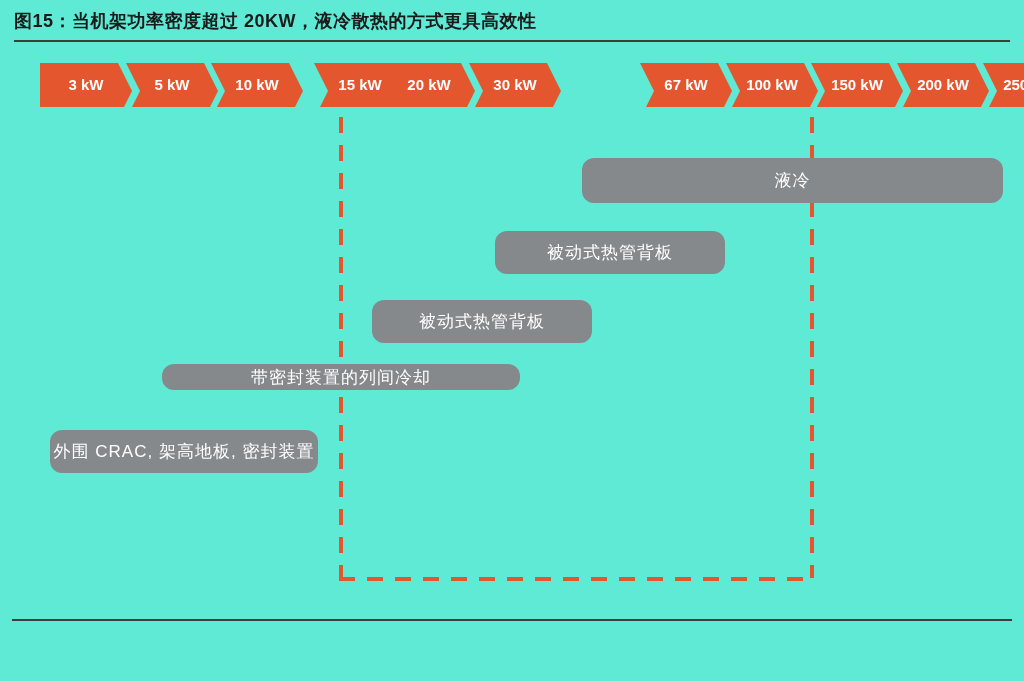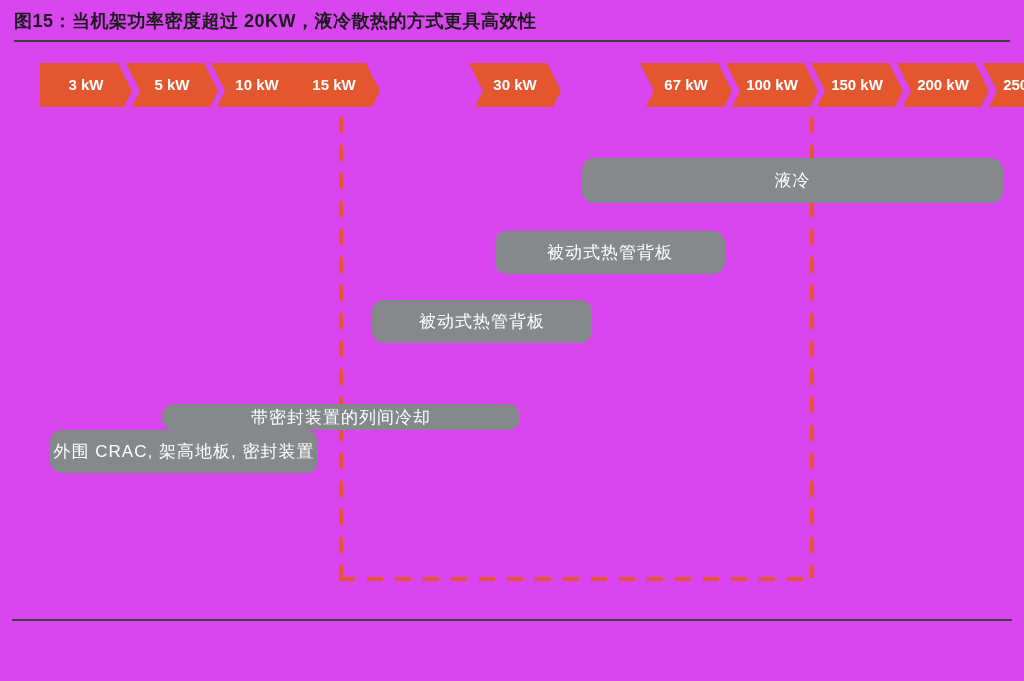--- a/index.html
+++ b/index.html
@@ -1,17 +1,17 @@
 <!DOCTYPE html>
 <html><head>
 <meta charset="utf-8">
 <style>
   html,body{margin:0;padding:0;background:#ffffff;}
   .figure{
-    position:relative;width:1024px;height:681px;background:#d946ef;
+    position:relative;width:1024px;height:681px;background:#5eead4;
     font-family:"Liberation Sans","DejaVu Sans",sans-serif;overflow:hidden;
   }
   
   .fig-title{
     position:absolute;left:14px;top:9px;font-size:18px;font-weight:bold;
     color:#1a1a1a;letter-spacing:0.5px;white-space:nowrap;
   }
   .title-rule{position:absolute;left:14px;top:40px;width:996px;height:2px;background:#3d3d3d;}
   .footer-rule{position:absolute;left:12px;top:619px;width:1000px;height:2px;background:#3d3d3d;}
   .fig-source{
@@ -44,21 +44,21 @@
   .dash-bottom{left:339px;top:577px;width:475px;}
   
   .bar{
     position:absolute;z-index:2;background:#86898C;border-radius:12px;
     color:#ffffff;display:flex;align-items:center;justify-content:center;
   }
   .bar span{font-size:17px;color:#ffffff;letter-spacing:1px;white-space:nowrap;}
   .bar-1{left:582px;top:158px;width:421px;height:45px;}
   .bar-2{left:495px;top:231px;width:230px;height:43px;}
   .bar-3{left:372px;top:300px;width:220px;height:43px;}
-  .bar-4{left:162px;top:364px;width:358px;height:26px;margin-top:40px;}
+  .bar-4{left:162px;top:364px;width:358px;height:26px;}
   .bar-5{left:50px;top:430px;width:268px;height:43px;}
   .bar-6{left:50px;top:496px;width:280px;height:46px;}
 </style>
 </head>
 <body>
 
 <div class="figure">
 
   <div class="fig-title">图15：当机架功率密度超过 20KW，液冷散热的方式更具高效性</div>
   <div class="title-rule"></div>
@@ -66,22 +66,25 @@
   <div class="banner">
     <div class="seg first" style="left:0px">
         <span>3 kW</span>
       </div>
     <div class="seg" style="left:86px">
         <span>5 kW</span>
       </div>
     <div class="seg" style="left:171px">
         <span>10 kW</span>
       </div>
-    <div class="seg" style="left:248px">
+    <div class="seg" style="left:274px">
         <span>15 kW</span>
+      </div>
+    <div class="seg" style="left:343px">
+        <span>20 kW</span>
       </div>
     <div class="seg" style="left:429px">
         <span>30 kW</span>
       </div>
     <div class="seg" style="left:600px">
         <span>67 kW</span>
       </div>
     <div class="seg" style="left:686px">
         <span>100 kW</span>
       </div>

